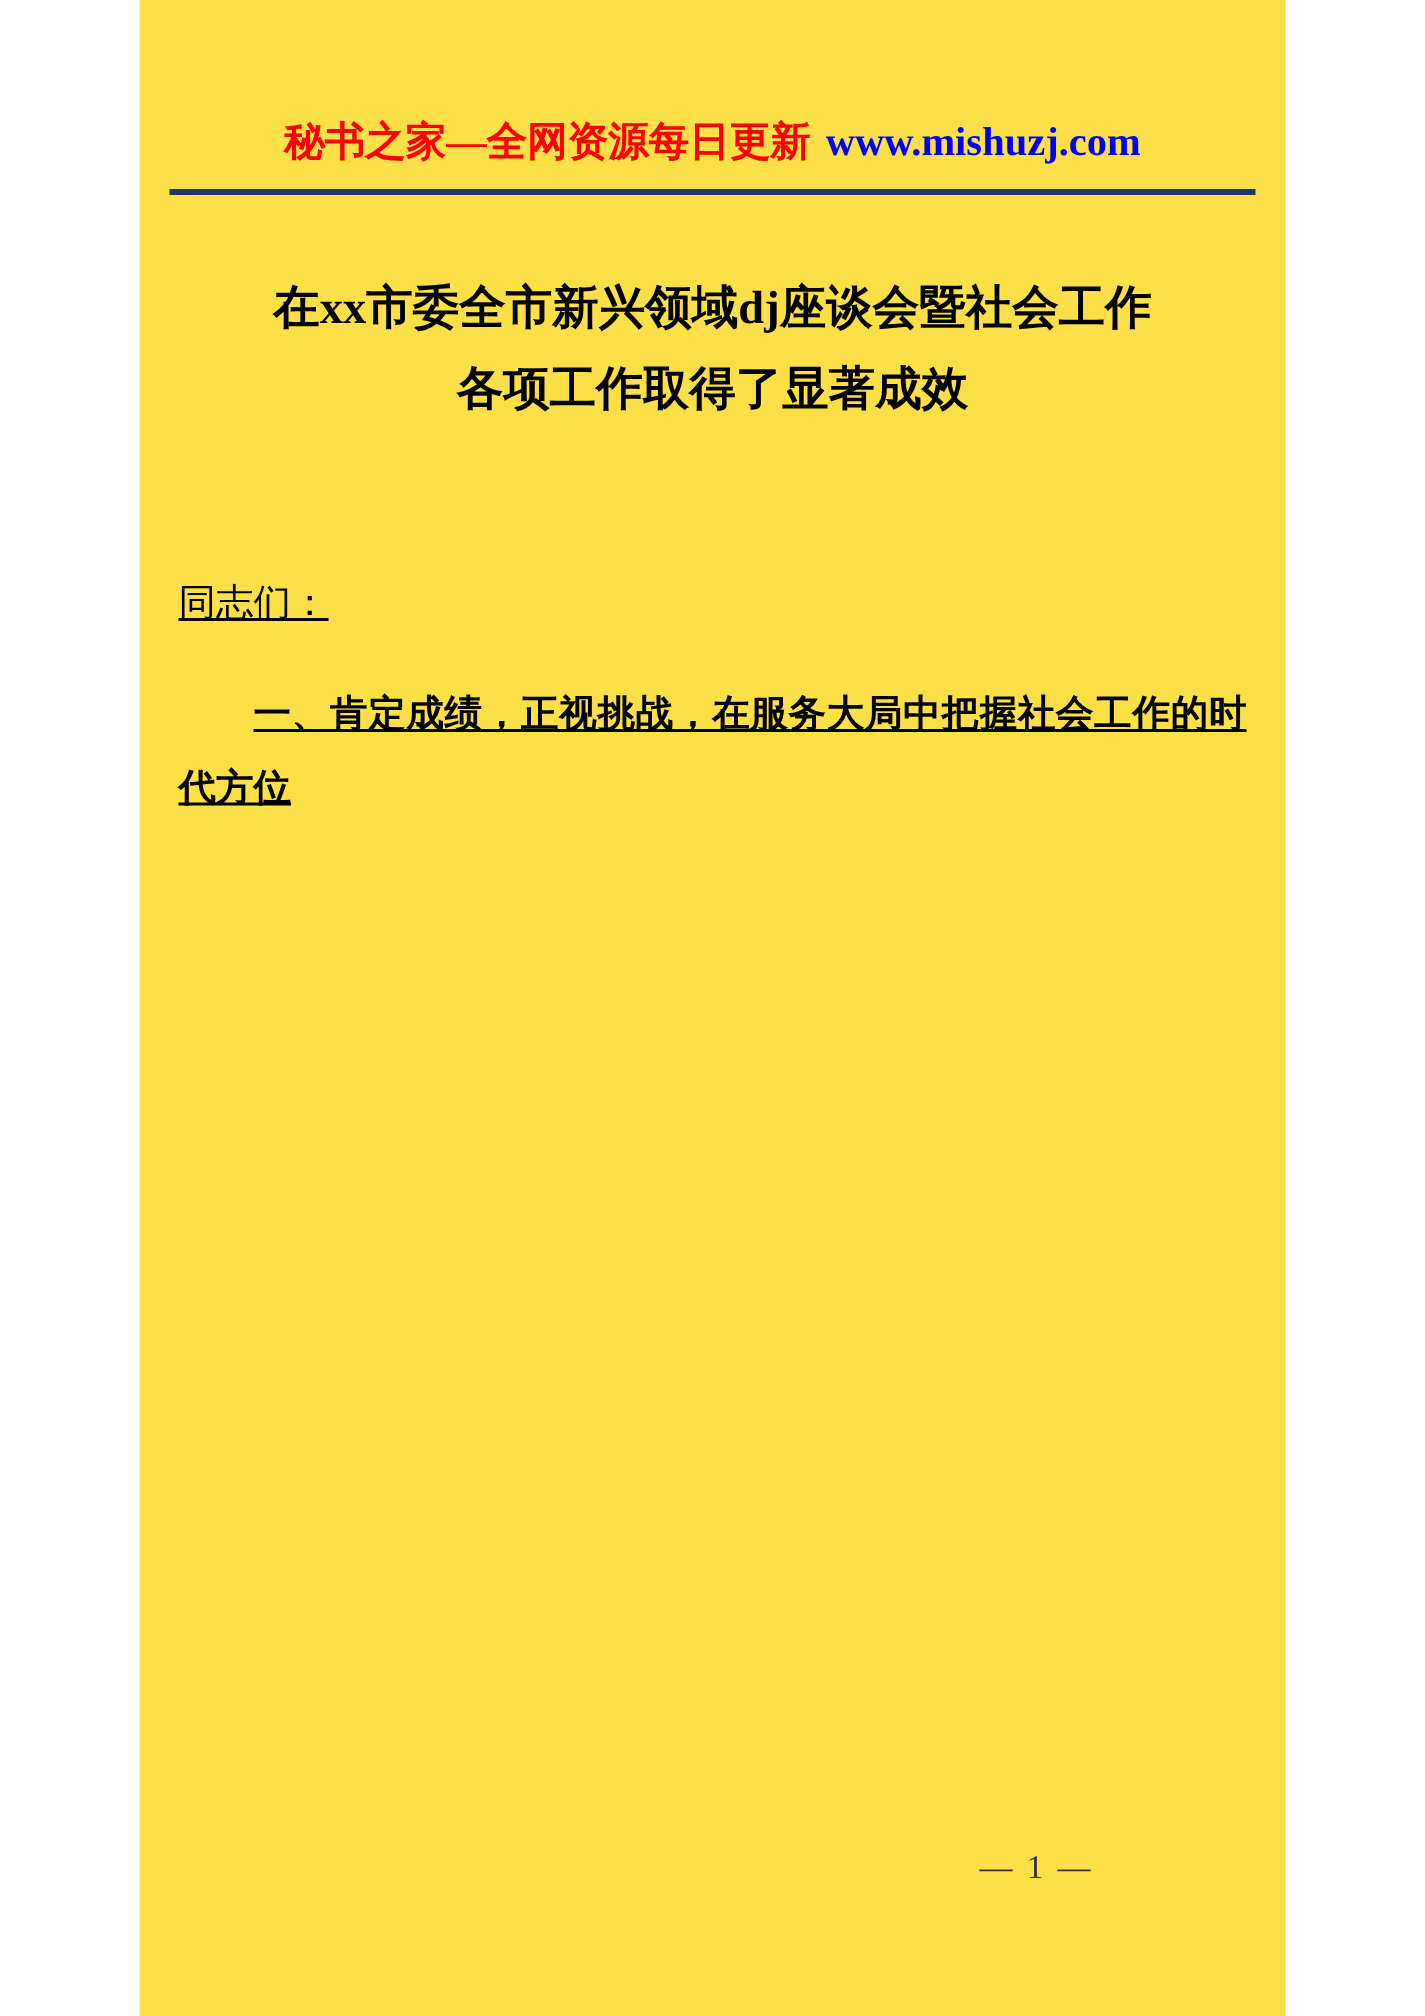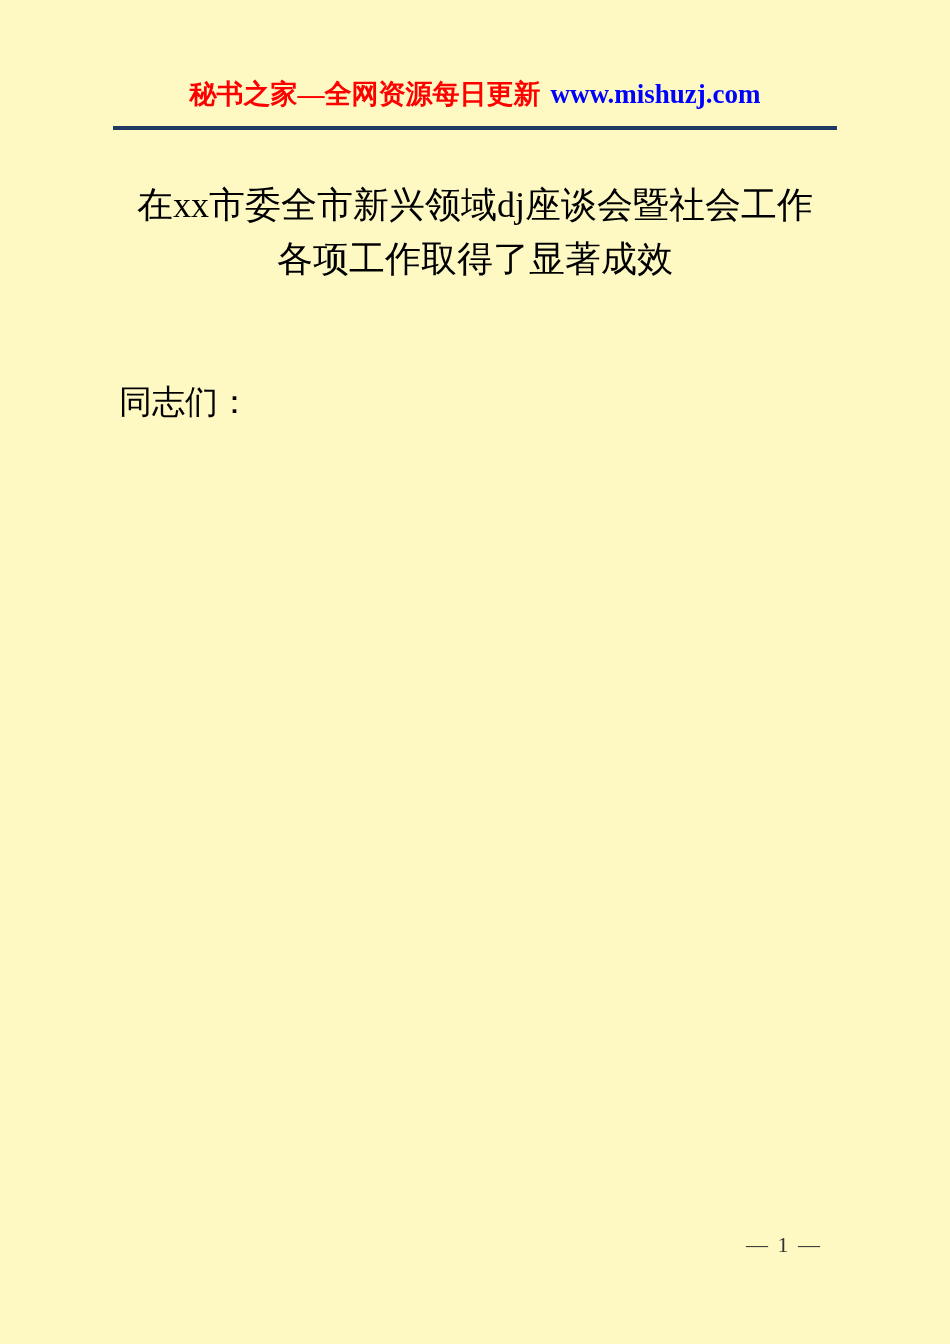--- a/index.html
+++ b/index.html
@@ -1,21 +1,21 @@
 <!DOCTYPE html>
 <html><head>
 <meta charset="utf-8">
 <style>
   html, body { margin: 0; padding: 0; background: #ffffff; }
   .page {
     position: relative;
-    width: 950px;
+    width: 764px;
     height: 1344px;
     margin: 0 auto;
-    background: #fef9c3;
+    background: #fde047;
     color: #000000;
     font-family: "Liberation Serif", serif;
     overflow: hidden;
   }
   
   .site-header {
     padding-top: 76px;
     text-align: center;
     font-size: 27px;
     font-weight: bold;
@@ -29,33 +29,34 @@
     width: 724px;
     height: 4px;
     margin: 14px auto 0 auto;
     background: #1f3864;
   }
   
   .doc-title {
     margin: 48px auto 0 auto;
     width: 760px;
     text-align: center;
-    font-size: 36px;
-    font-weight: normal;
+    font-size: 31px;
+    font-weight: bold;
     line-height: 54px;
     font-family: "Liberation Serif", serif;
   }
   
   .content {
     width: 712px;
     margin: 0 auto;
-    font-size: 33px;
+    font-size: 25px;
     line-height: 49px;
     text-align: justify;
     text-justify: inter-ideograph;
+    text-decoration: underline;
   }
   .salutation { margin-top: 92px; }
   .para {
     margin: 14px 0 0 0;
     text-indent: 2em;
   }
   .section-heading {
     margin: 24px 0 0 0;
     text-indent: 2em;
     font-weight: bold;
@@ -81,17 +82,18 @@
 
   <div class="header-divider"></div>
 
   <h1 class="doc-title">
     <div>在xx市委全市新兴领域dj座谈会暨社会工作</div>
     <div>各项工作取得了显著成效</div>
   </h1>
 
   <div class="content">
     <p class="salutation">同志们：</p>
+    <p class="section-heading">一、肯定成绩，正视挑战，在服务大局中把握社会工作的时代方位</p>
   </div>
 
   <div class="page-number">— 1 —</div>
 
 </div>
 
 </body></html>

